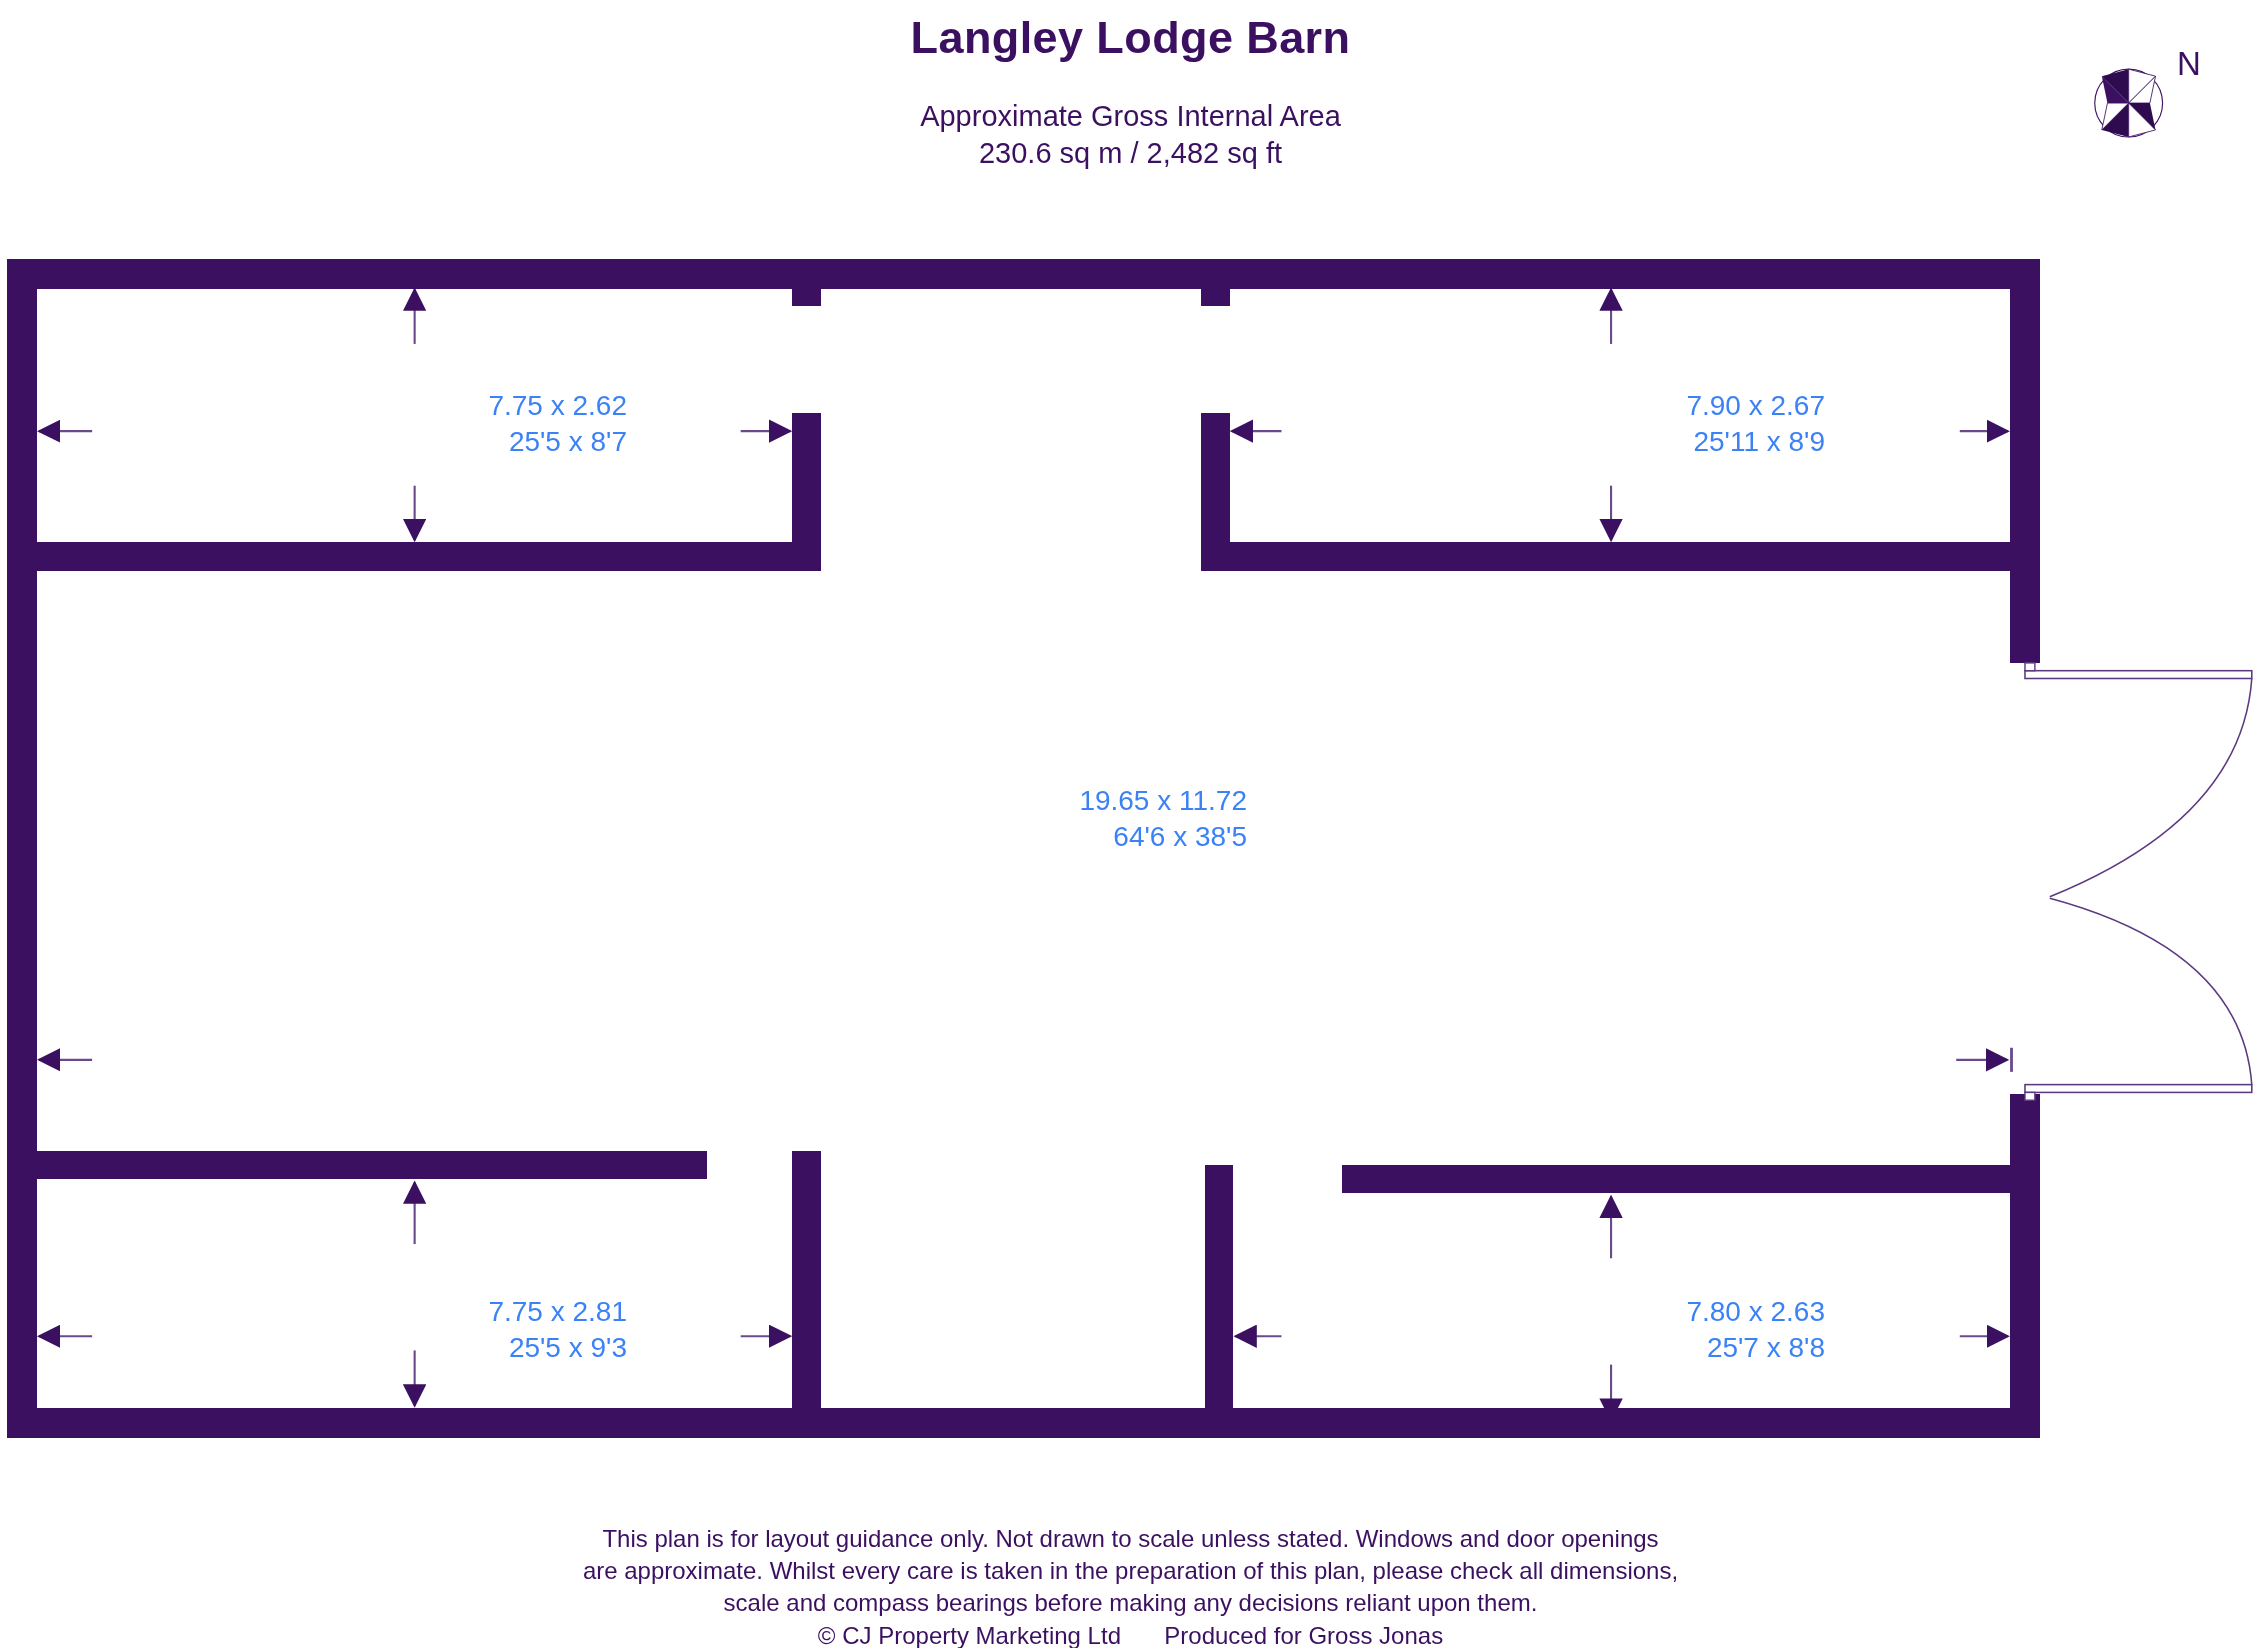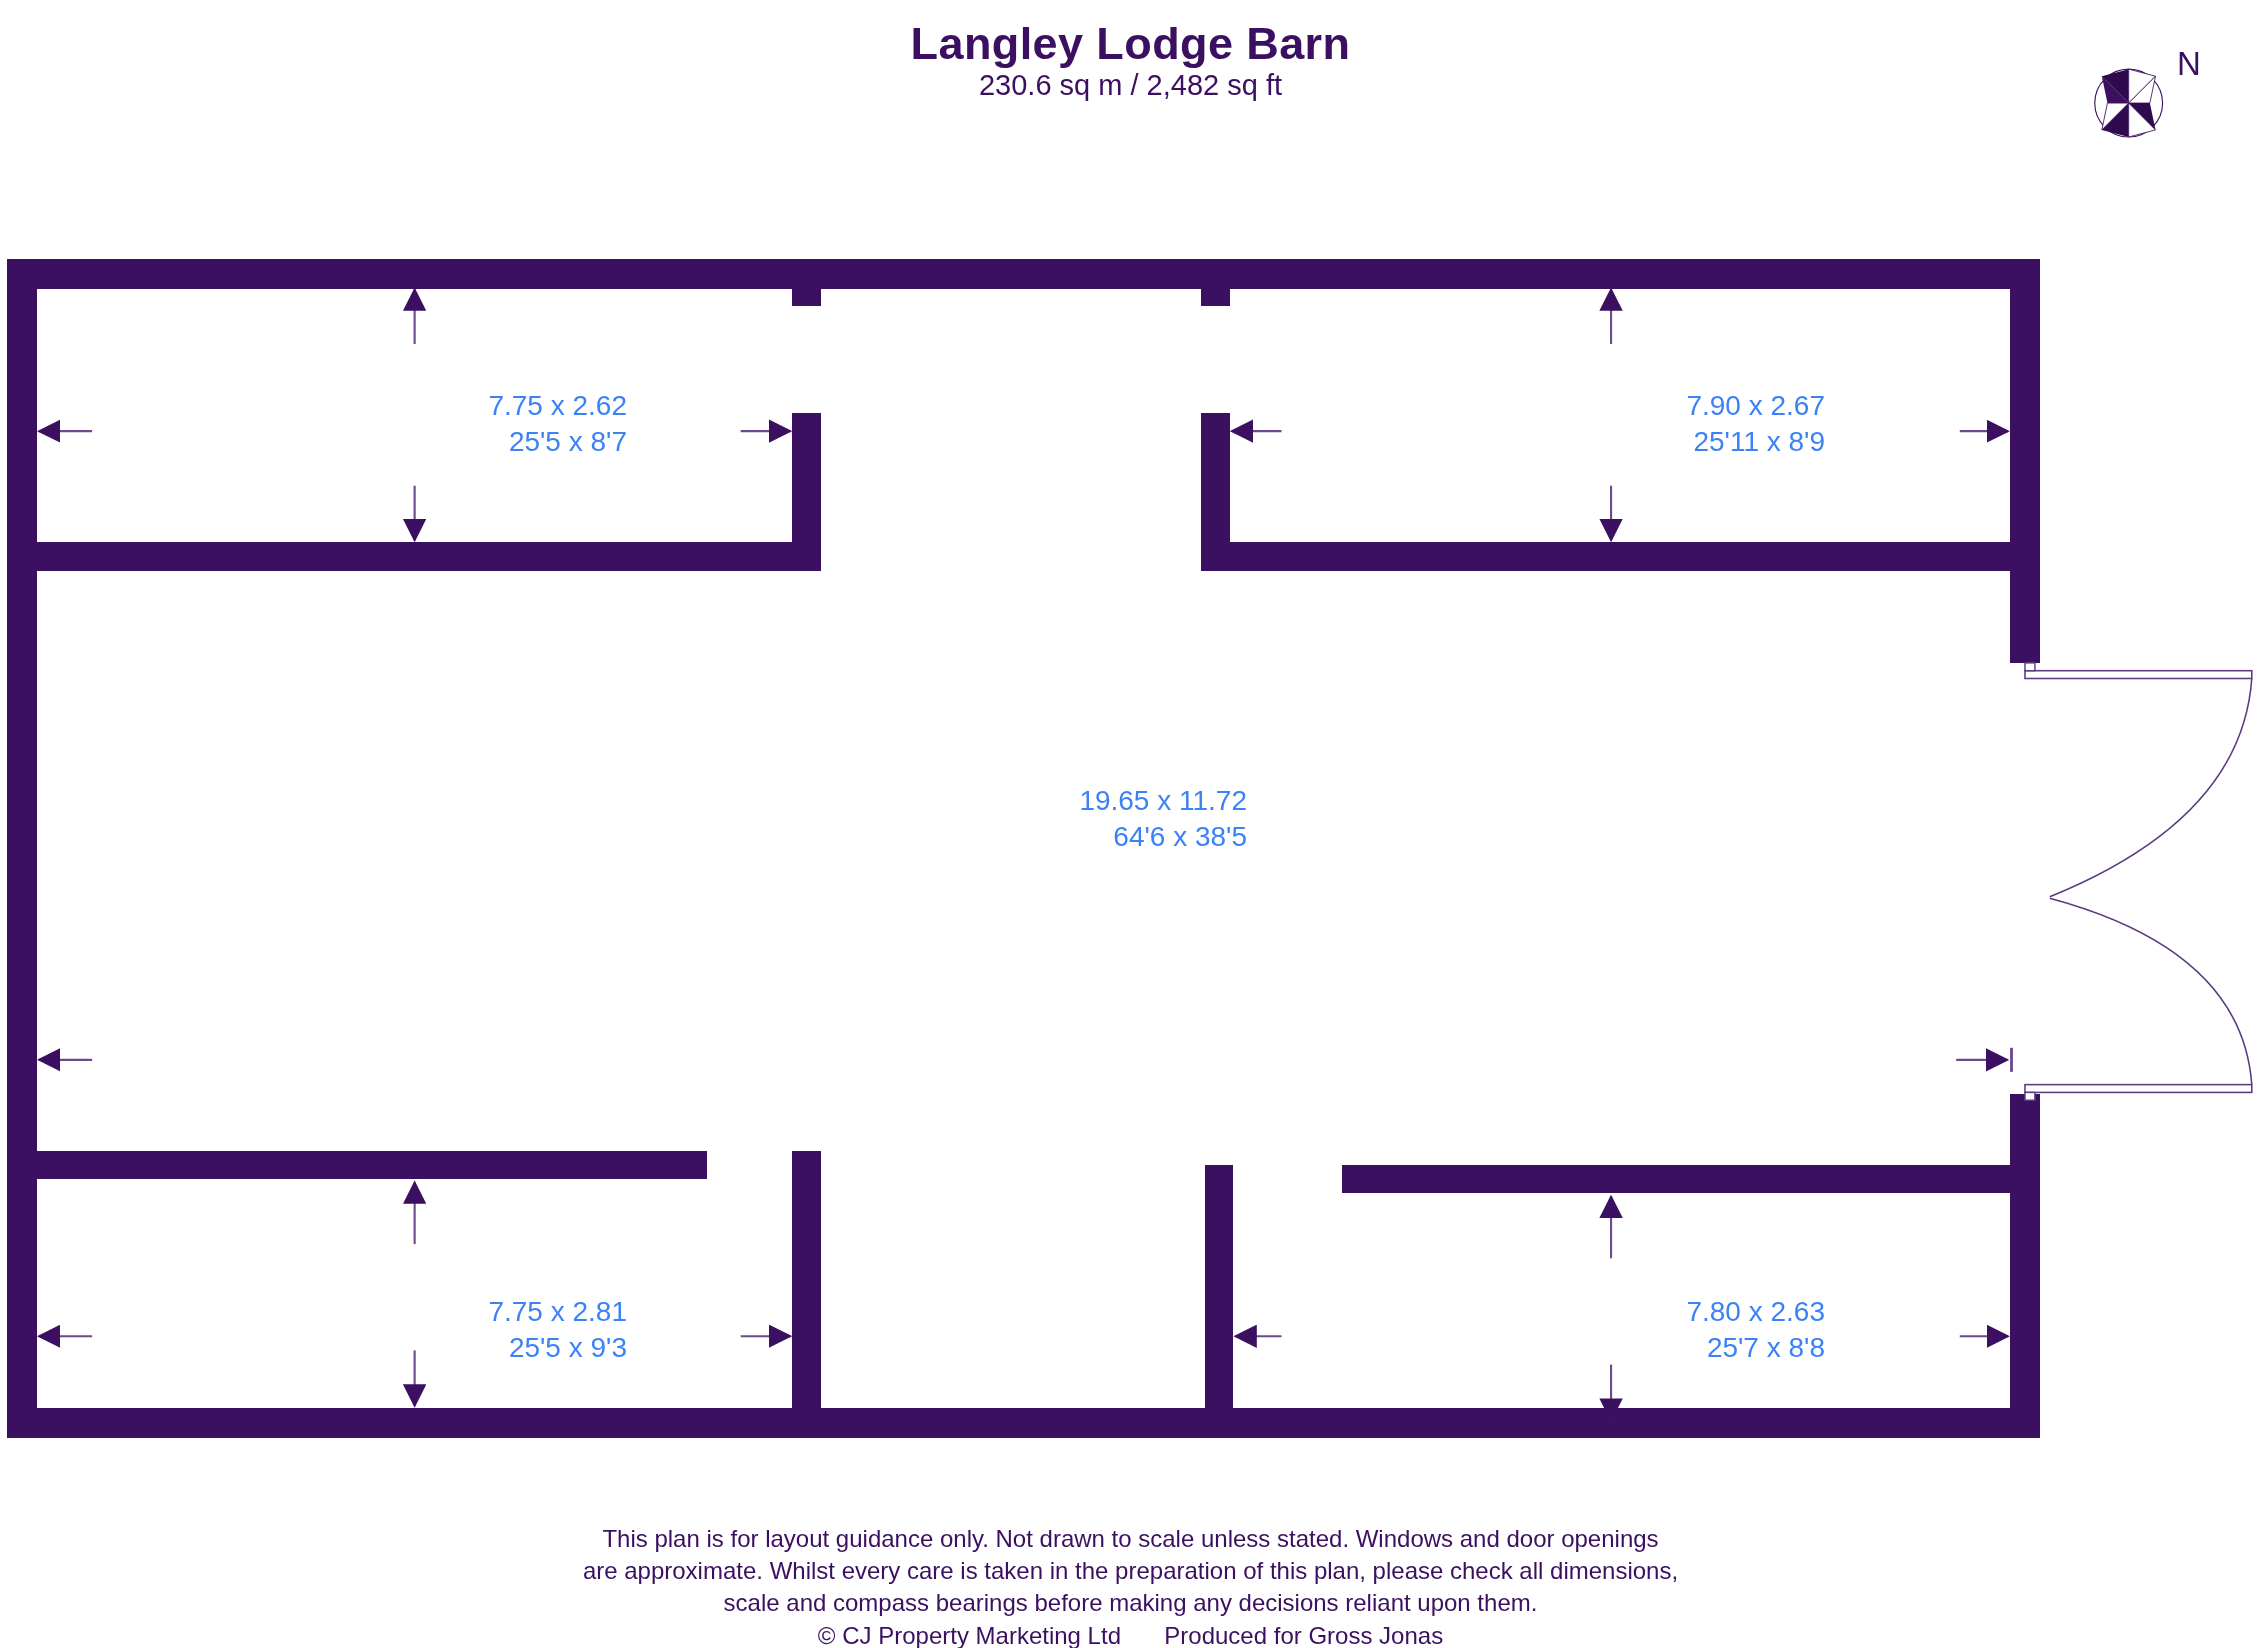--- a/index.html
+++ b/index.html
@@ -23,21 +23,21 @@
     position: absolute;
     top: 0; left: 0; width: 2261px;
     text-align: center;
     pointer-events: none;
   }
   .plan-title {
     font-size: 45px;
     font-weight: bold;
     letter-spacing: 0.4px;
     color: #3b1060;
-    margin-top: 20px;
+    margin-top: 14px;
     line-height: 1.05;
     font-stretch: condensed;
   }
   .area-line {
     font-size: 29px;
     color: #3b1060;
     line-height: 1.25;
   }
   .area-line.first { margin-top: 37px; }
   .compass-wrap {
@@ -84,20 +84,21 @@
   }
   .credit-gap { display: inline-block; width: 30px; }
 </style>
 </head>
 <body>
 
 <div id="plan-root">
 
   <div class="header-block">
     <div class="plan-title">Langley Lodge Barn</div>
+    <div class="area-line first">Approximate Gross Internal Area</div>
     <div class="area-line">230.6 sq m / 2,482 sq ft</div>
   </div>
 
   <div class="compass-wrap">
     <svg width="142" height="106" viewBox="0 0 200 150" aria-hidden="true">
       <circle cx="50" cy="68" r="48" fill="none" stroke="#3b1060" stroke-width="1.6"></circle>
 
       <polygon points="50,68 12,30 50,20" fill="#2d0b4e"></polygon>
       <polygon points="50,68 12,30 20,68" fill="#3b1060"></polygon>
       <polygon points="50,68 88,30 50,20" fill="#ffffff" stroke="#3b1060" stroke-width="1.2"></polygon>

